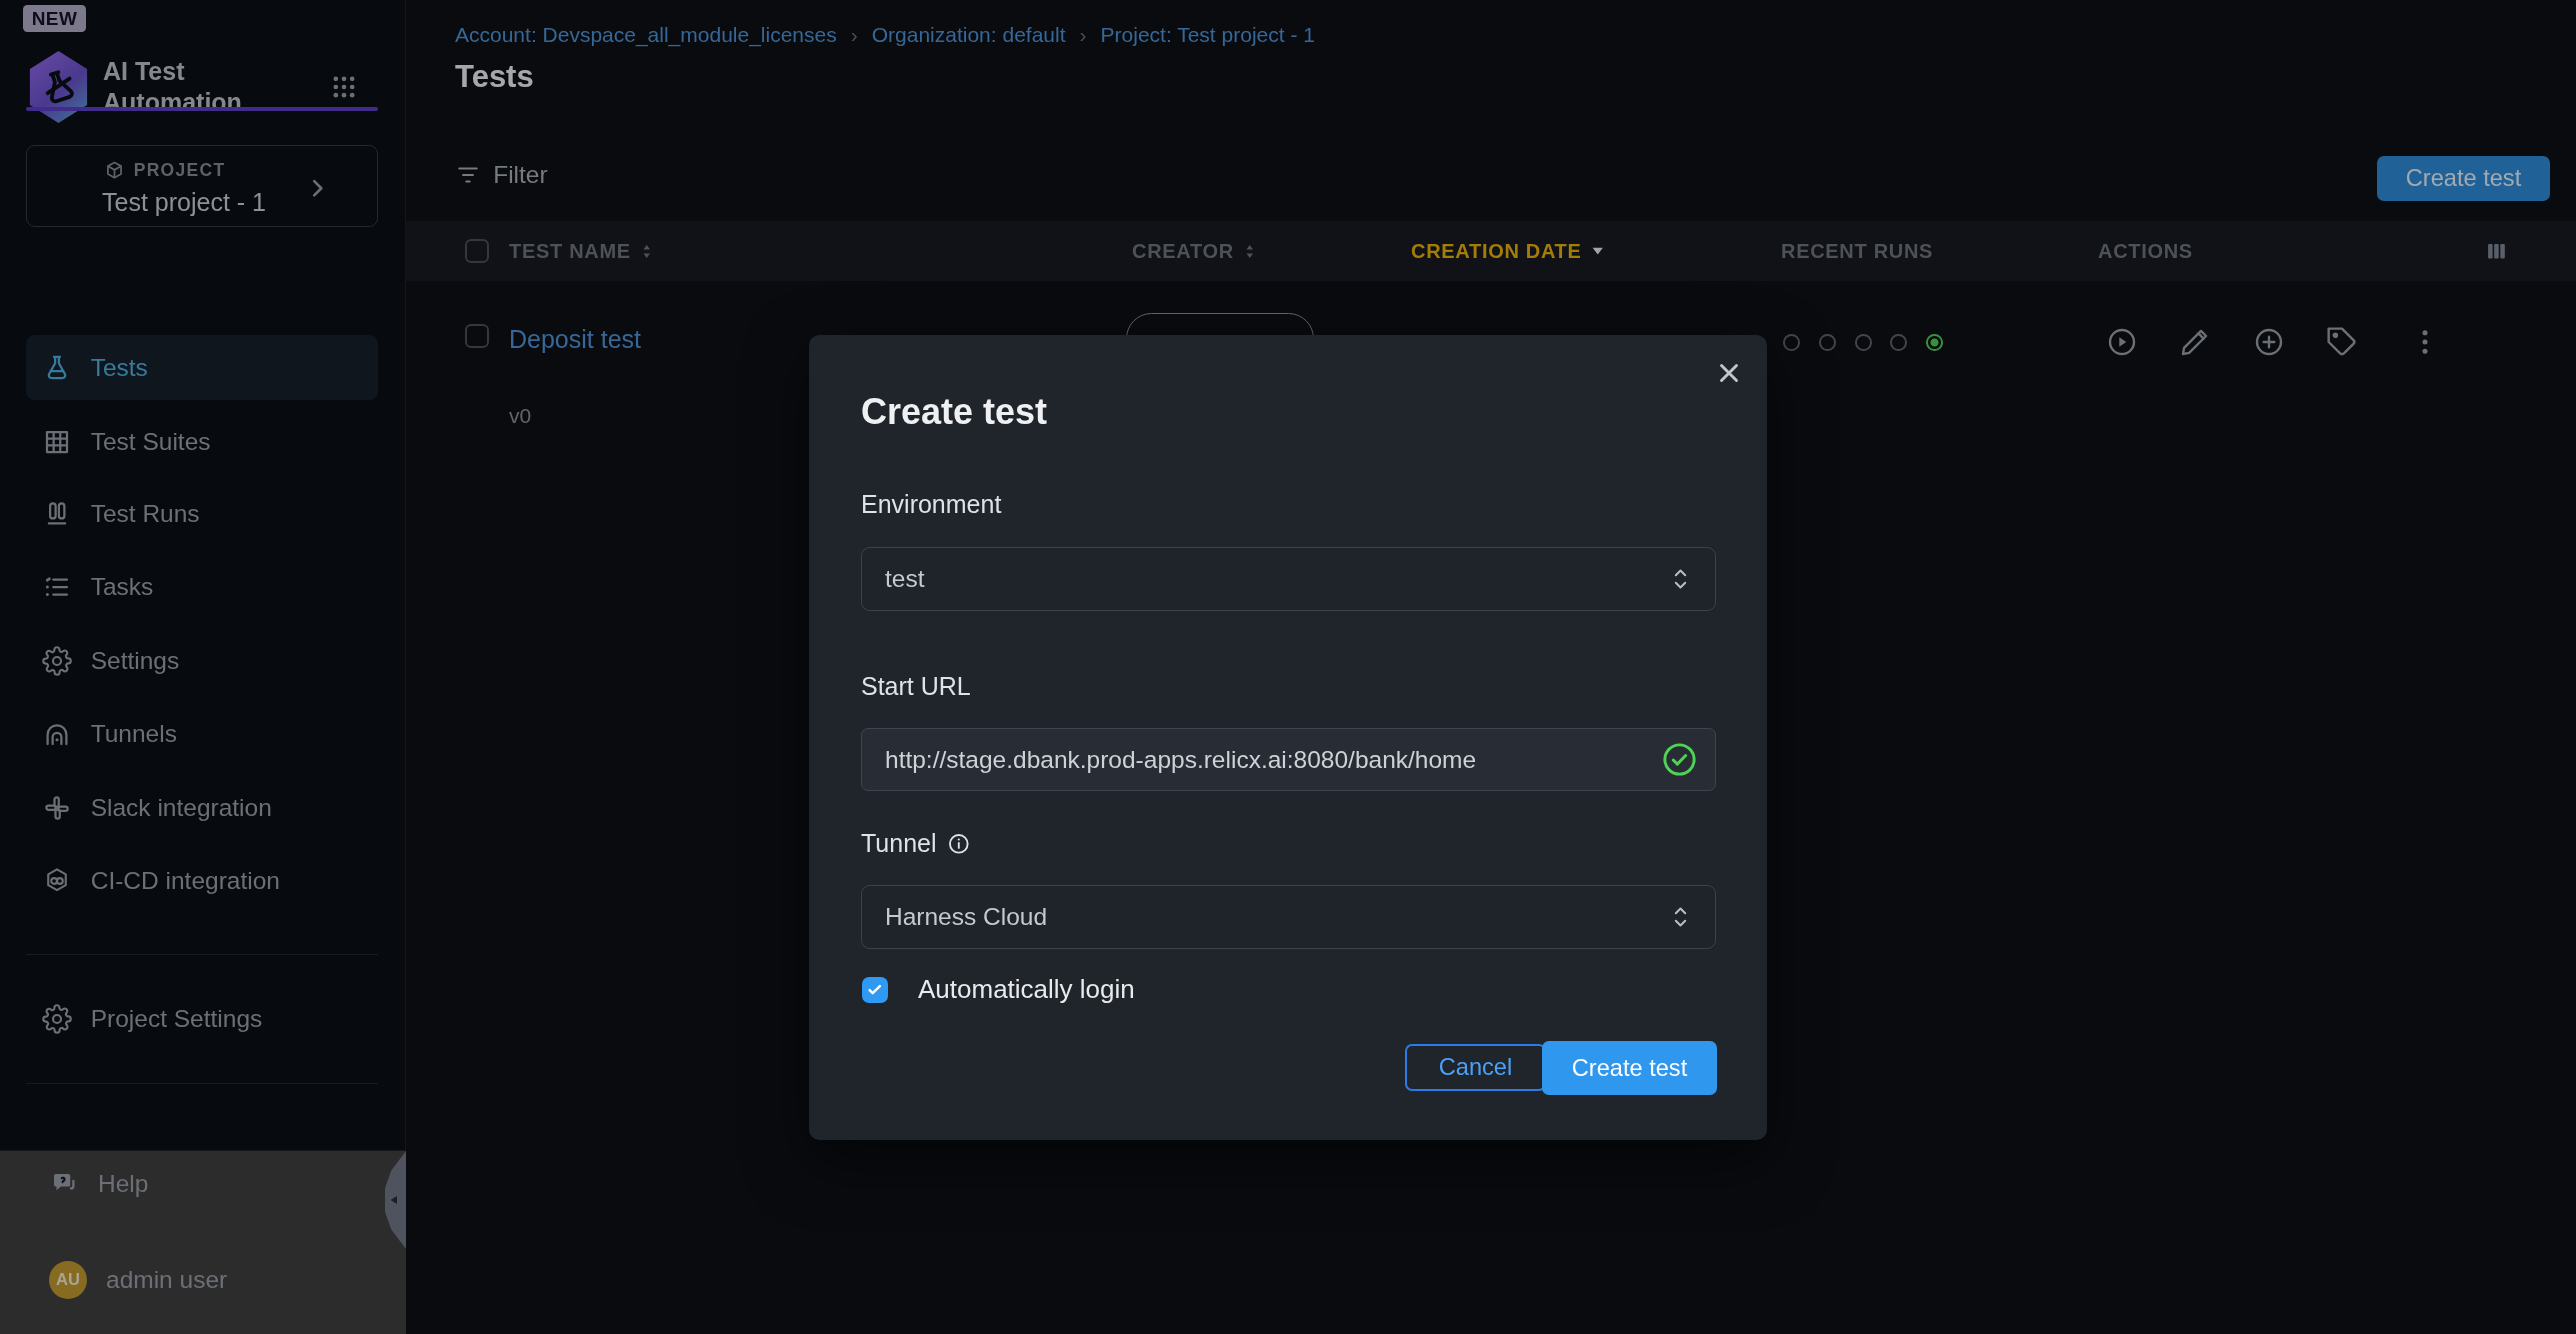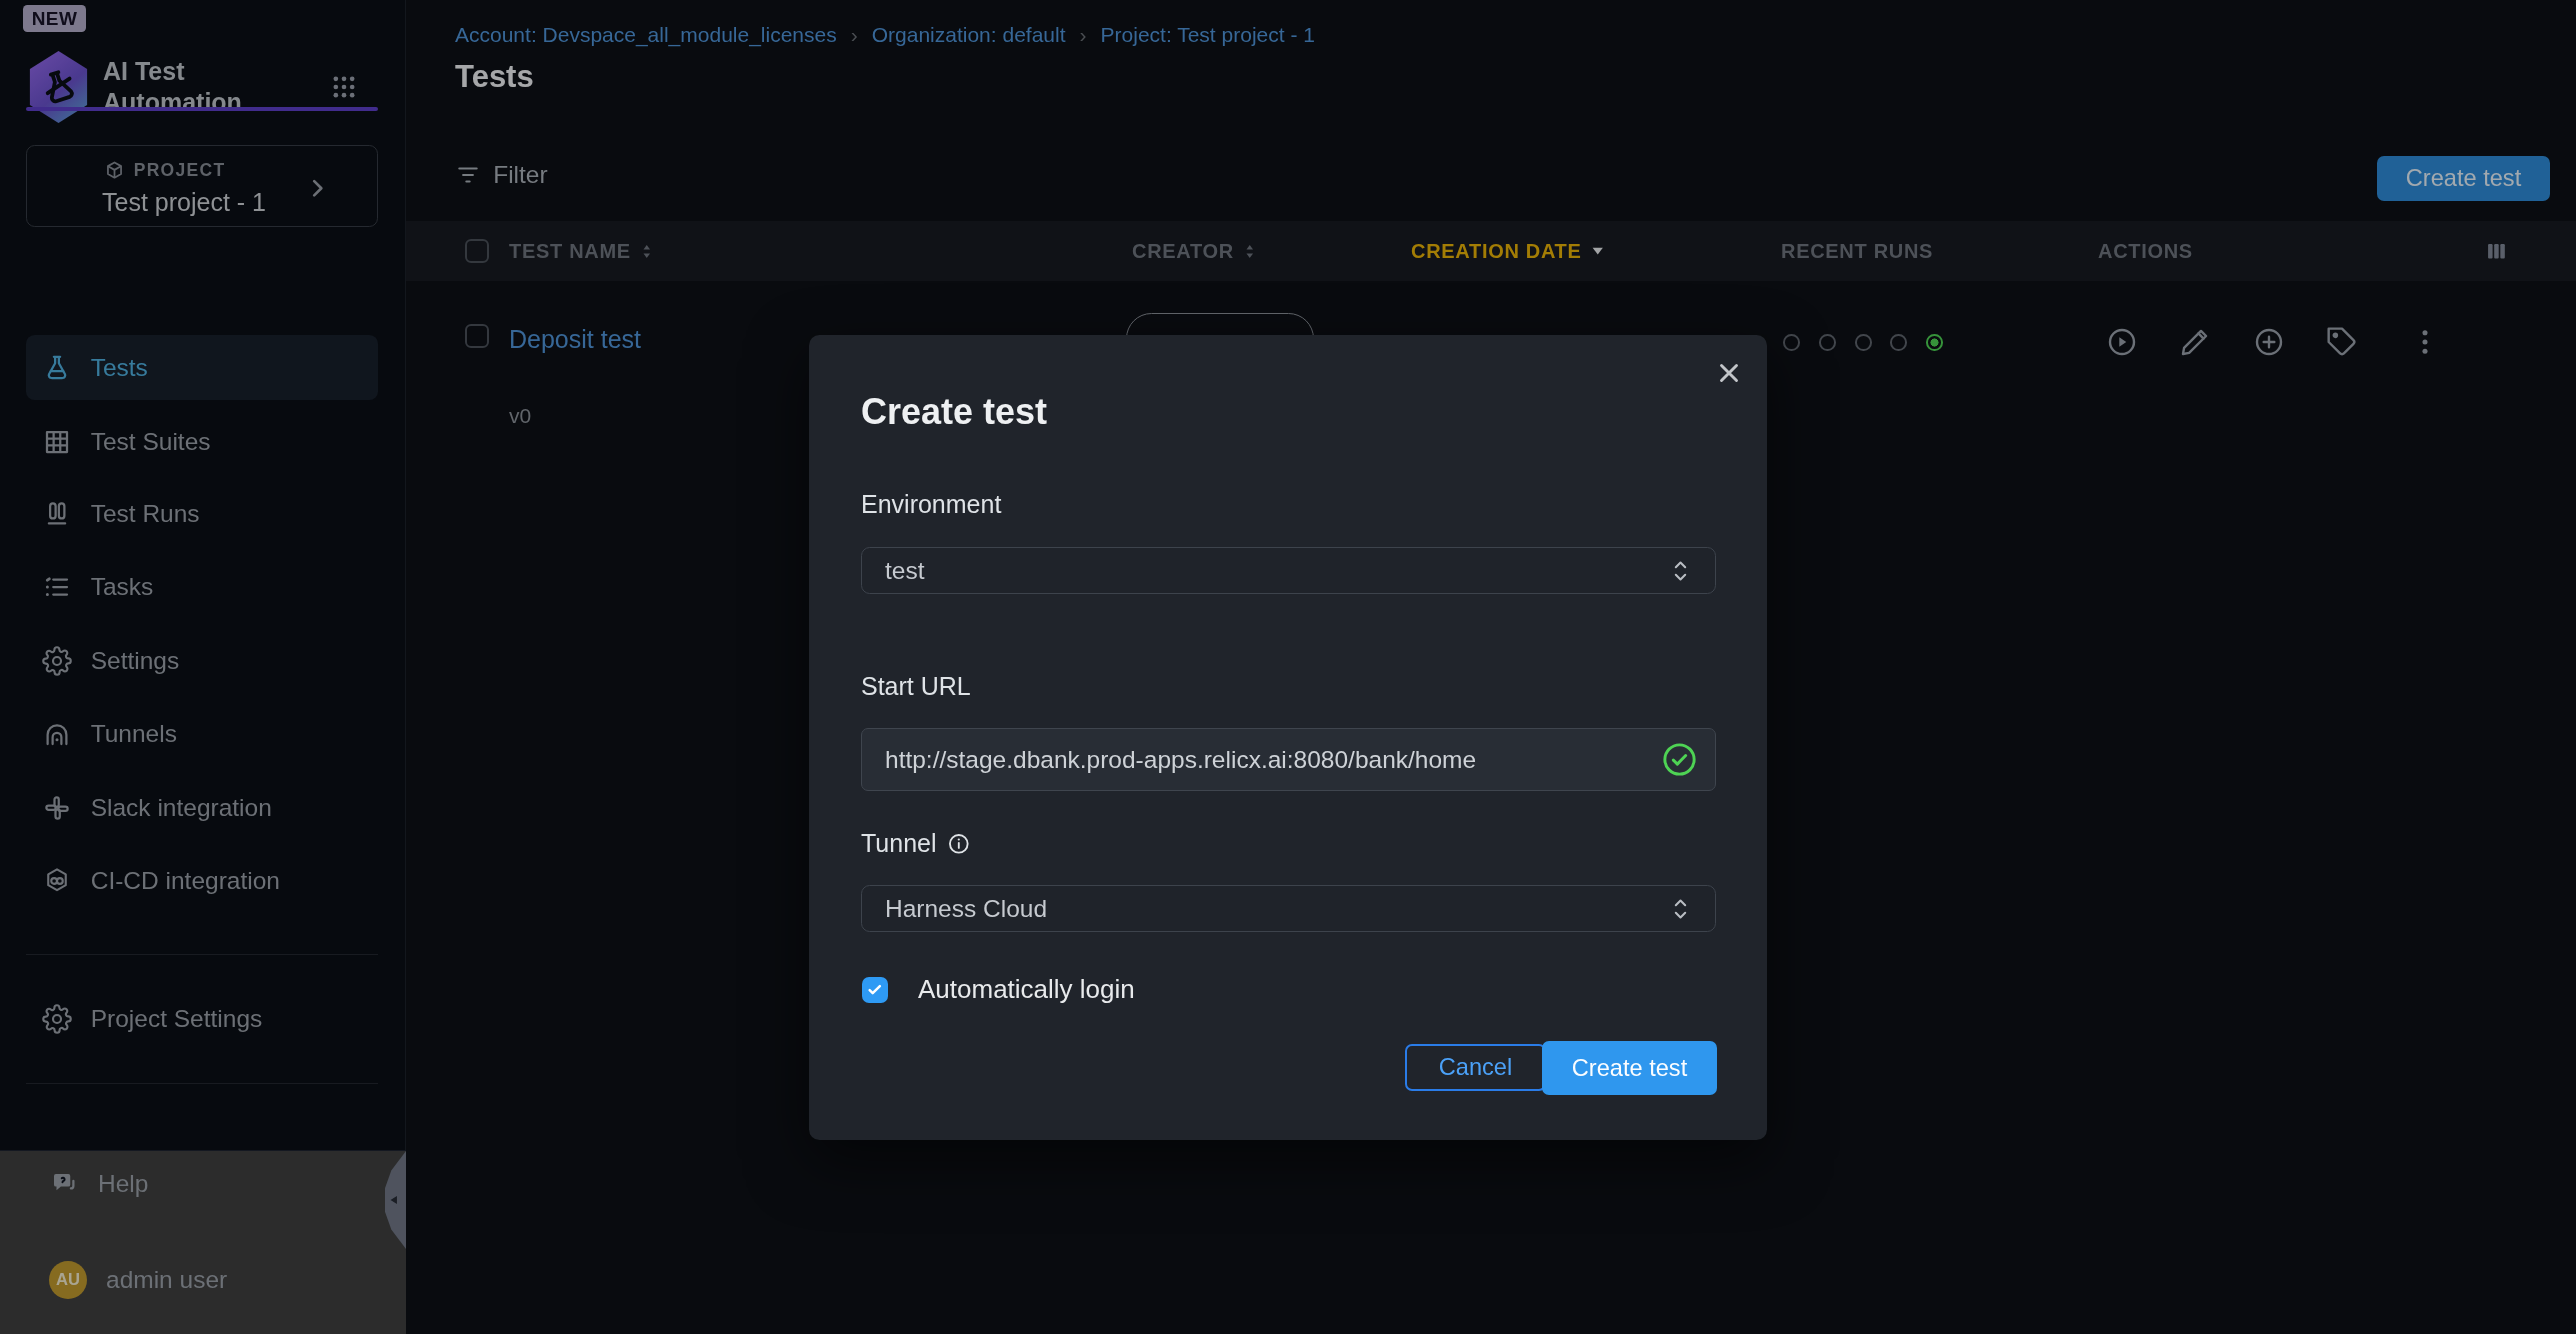--- a/index.html
+++ b/index.html
@@ -78,21 +78,21 @@
 
   .action-icon { position:absolute; top:326px; width:32px; height:32px; color:#9aa1ab; cursor:pointer; }
 
   
   .overlay { position:absolute; inset:0; background:rgba(0,0,0,.30); z-index:40; }
   .modal { position:absolute; left:809px; top:335px; width:958px; height:805px; background:#20242b; border-radius:10.5px; box-shadow:0 21px 61px rgba(0,0,0,.55); z-index:50; }
   .modal-close { position:absolute; right:23px; top:23px; width:30px; height:30px; color:#c2c5c9; cursor:pointer; }
   .modal-title { position:absolute; left:52px; top:56px; font-size:36px; font-weight:700; color:#eef0f2; }
   .field-label { position:absolute; left:52px; font-size:25px; color:#dfe3e7; display:flex; align-items:center; gap:10.5px; }
   .field-label svg { width:23.6px; height:23.6px; }
-  .select { position:absolute; left:52px; width:855px; height:47px; background:#1f232a; border:1.7px solid #3d434c; border-radius:8.7px; display:flex; align-items:center; padding:0 23px; cursor:pointer; }
+  .select { position:absolute; left:52px; width:855px; height:64px; background:#1f232a; border:1.7px solid #3d434c; border-radius:8.7px; display:flex; align-items:center; padding:0 23px; cursor:pointer; }
   .select .val { font-size:24.5px; color:#c6cad0; flex:1; }
   .select svg { width:23px; height:30px; color:#b9bdc3; }
   .text-input { position:absolute; left:52px; top:393px; width:855px; height:63px; background:#282d35; border:1.7px solid #3f454e; border-radius:7px; display:flex; align-items:center; padding:0 17.5px 0 23px; }
   .text-input .val { font-size:24.5px; color:#ced2d7; flex:1; white-space:nowrap; }
   .valid-check { width:37px; height:37px; color:var(--success-green,#4ed354); }
   .cb-row { position:absolute; left:53px; top:639px; display:flex; align-items:center; gap:30px; }
   .cb { width:26px; height:26px; background:var(--checkbox-blue,#2e9af4); border-radius:7px; display:flex; align-items:center; justify-content:center; cursor:pointer; }
   .cb svg { width:17.5px; height:17.5px; color:#fff; }
   .cb-label { font-size:26px; color:#e8eaec; }
   .btn-cancel { position:absolute; left:596px; top:709px; width:141px; height:47px; background:transparent; border:2.2px solid #2a7ce8; border-radius:7px; color:var(--cancel-blue,#4ba1f8); font-size:23.6px; font-family:inherit; cursor:pointer; }

